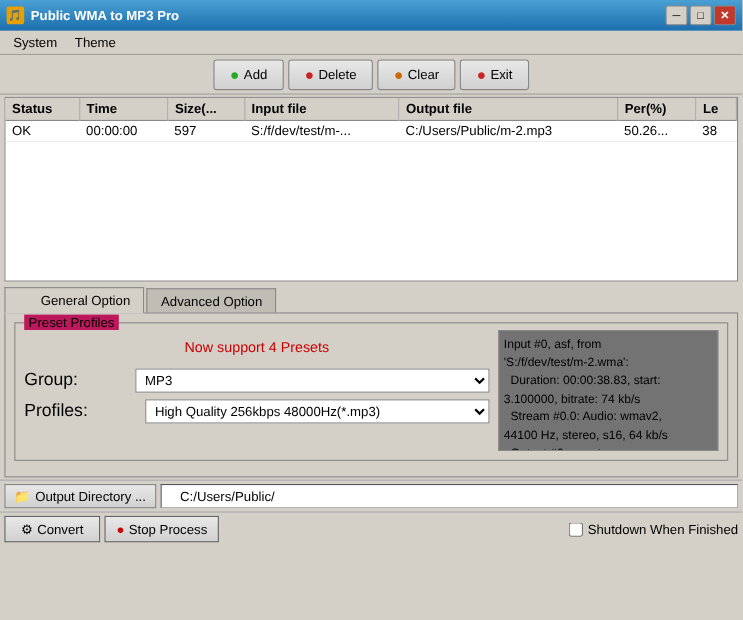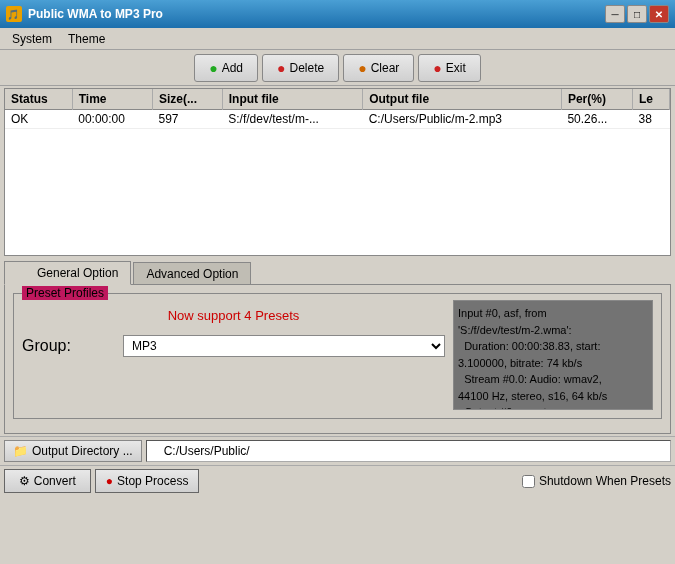--- a/index.html
+++ b/index.html
@@ -374,20 +374,26 @@
     <span class="preset-legend">Preset Profiles</span>
     <div class="preset-content">
       <div class="preset-left">
         <div class="now-support-text">Now support 4 Presets</div>
         <div class="form-row">
           <span class="form-label">Group:</span>
           <select class="form-select">
             <option>MP3</option>
           </select>
         </div>
+        <div class="form-row">
+          <span class="form-label">Profiles:</span>
+          <select class="form-select">
+            <option>High Quality 256kbps 48000Hz(*.mp3)</option>
+          </select>
+        </div>
       </div>
       <div class="preset-right">
         <span style="white-space: pre-wrap;">Input #0, asf, from
 'S:/f/dev/test/m-2.wma':
   Duration: 00:00:38.83, start:
 3.100000, bitrate: 74 kb/s
   Stream #0.0: Audio: wmav2,
 44100 Hz, stereo, s16, 64 kb/s
   Output #0, wav, to
 'C:\Users\yzf\AppData\LocalTem</span>
@@ -410,15 +416,15 @@
       <span>⚙</span>
       <span>Convert</span>
     </button>
     <button class="stop-btn">
       <span style="color: #cc0000;">●</span>
       <span>Stop Process</span>
     </button>
   </div>
   <div class="shutdown-row">
     <input type="checkbox" style="">
-    <span>Shutdown When Presets</span>
+    <span>Shutdown When Finished</span>
   </div>
 </div>
 
 </body></html>

